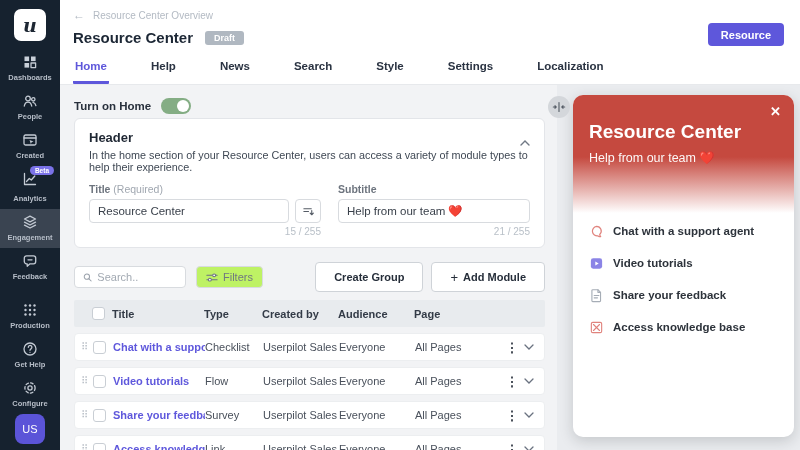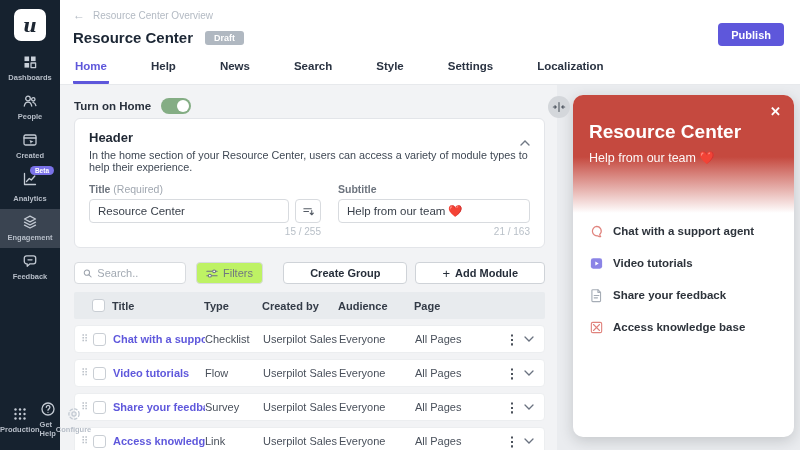--- a/index.html
+++ b/index.html
@@ -11,21 +11,21 @@
   .sidebar { width:60px; background:#16222f; display:flex; flex-direction:column; align-items:center; flex-shrink:0; padding-bottom:6px; }
   .logo-box { width:32px; height:32px; background:#fff; border-radius:7px; margin:9px 0 8px; display:flex; align-items:center; justify-content:center;
               font-family:"DejaVu Serif", serif; font-style:italic; font-weight:700; font-size:19px; color:#1d2733; }
   .nav-item { width:100%; display:flex; flex-direction:column; align-items:center; padding:5px 0 6px; cursor:pointer; position:relative; }
   .nav-item.active { background:#3a4451; }
   .nav-label { font-size:7.5px; color:#b7bec8; margin-top:3px;font-weight:bold; }
   .nav-icon { width:16px; height:16px; }
   .nav-icon svg { width:16px; height:16px; stroke:#c3cad3; fill:none; stroke-width:1.3; stroke-linecap:round; stroke-linejoin:round; }
   .icon-wrap { position:relative; }
   .beta-badge { position:absolute; top:-5px; right:-16px; background:#7a72e8; color:#fff; font-size:6.5px; font-weight:700; padding:1px 5px; border-radius:6px; }
-  .sidebar-bottom { margin-top:auto; width:100%; display:flex; align-items:center; }
+  .sidebar-bottom { margin-top:auto; width:100%; display:flex; flex-direction:column; align-items:center; }
   .avatar { width:30px; height:30px; background:#5b54d8; color:#fff; border-radius:8px; display:flex; align-items:center; justify-content:center;
             font-size:11px; font-weight:400; margin-top:0; cursor:pointer;text-align:center; }
 
   
   .right { flex:1; display:flex; flex-direction:column; }
 
   
   .topbar { background:#fff; height:85px; position:relative; border-bottom:1px solid #e7e9ec; flex-shrink:0; }
   .breadcrumb { display:flex; align-items:center; gap:8px; padding:8px 0 0 13px; font-size:10px; color:#b3bac3; cursor:pointer; }
   .breadcrumb .arrow { font-size:12px; }
@@ -61,21 +61,21 @@
   .icon-btn { width:26px; height:24px; border:1px solid #d8dbdf; border-radius:4px; background:#fff; display:flex; align-items:center; justify-content:center; cursor:pointer; flex-shrink:0; }
   .counter { text-align:right; font-size:10px; color:#b9c0c8; margin-top:3px; }
 
   .toolbar { display:flex; align-items:center; margin-top:14px; }
   .search-box { width:112px; height:22px; background:#fff; border:1px solid #d8dbdf; border-radius:4px; display:flex; align-items:center; padding:0 8px; gap:5px; }
   .search-box input { border:none; outline:none; width:100%; font-size:11px; color:#3a414b; font-family:inherit; }
   .search-box input::placeholder { color:#a2a9b2; }
   .filters-btn { margin-left:10px; height:22px; border:1px solid #d8dbdf; border-radius:4px; background:#bef264; display:flex; align-items:center; gap:5px;
                  padding:0 9px; font-size:11px; color:#707781; font-family:inherit; cursor:pointer; }
   .toolbar-spacer { flex:1; }
-  .action-btn { height:22px; border:1px solid #cfd3d8; border-radius:4px; background:#fff; padding:0 26px; font-size:11px; font-weight:700;
+  .action-btn { height:30px; border:1px solid #cfd3d8; border-radius:4px; background:#fff; padding:0 18px; font-size:11px; font-weight:700;
                 color:#262e3a; font-family:inherit; cursor:pointer; display:flex; align-items:center; gap:5px; }
   .action-btn + .action-btn { margin-left:8px; }
   .plus-glyph { font-size:13px; font-weight:400; }
 
   .table-head { margin-top:8px; background:#e8ebee; border-radius:2px; height:27px; font-size:11px; font-weight:700; color:#333b47; }
   .tgrid { display:grid; grid-template-columns:12px 20px 92px 58px 76px 76px 1fr 16px 18px; align-items:center; padding:0 6px; column-gap:0; }
   .trow { background:#fff; border:1px solid #eceef0; border-radius:4px; height:28px; margin-top:6px; font-size:11px; color:#49505b; }
   .checkbox { width:13px; height:13px; border:1.5px solid #c9ced4; border-radius:3px; background:#fff; cursor:pointer; }
   .drag-handle { color:#b9bfc7; font-size:10px; cursor:grab; line-height:1; }
   .row-title { color:#5f58dc; font-weight:600; cursor:pointer; white-space:nowrap; overflow:hidden; }
@@ -224,21 +224,21 @@
 
     <header class="topbar">
       <div class="breadcrumb">
         <span class="arrow">←</span>
         <span>Resource Center Overview</span>
       </div>
       <div class="title-row">
         <span class="page-title">Resource Center</span>
         <span class="draft-badge">Draft</span>
       </div>
-      <button class="publish-btn">Publish</button>
+      <button class="publish-btn">Resource</button>
       <nav class="tabs">
         <span class="tab active">Home</span>
         <span class="tab">Help</span>
         <span class="tab">News</span>
         <span class="tab">Search</span>
         <span class="tab">Style</span>
         <span class="tab">Settings</span>
         <span class="tab">Localization</span>
       </nav>
     </header>
@@ -279,21 +279,21 @@
               </div>
               <div class="counter">15 / 255</div>
             </div>
             <div class="field-col2">
               <div class="field-label">
                 <span>Subtitle</span>
               </div>
               <div class="input-row">
                 <input class="text-input" type="text" value="Help from our team ❤️" style="">
               </div>
-              <div class="counter">21 / 163</div>
+              <div class="counter">21 / 255</div>
             </div>
           </div>
         </section>
 
         <div class="toolbar">
           <div class="search-box">
             <svg width="11" height="11" viewBox="0 0 12 12" fill="none" stroke="#9aa1ab" stroke-width="1.3" stroke-linecap="round">
                 <circle cx="5" cy="5" r="3.4"></circle>
                 <line x1="7.7" y1="7.7" x2="10.5" y2="10.5"></line>
               </svg>

